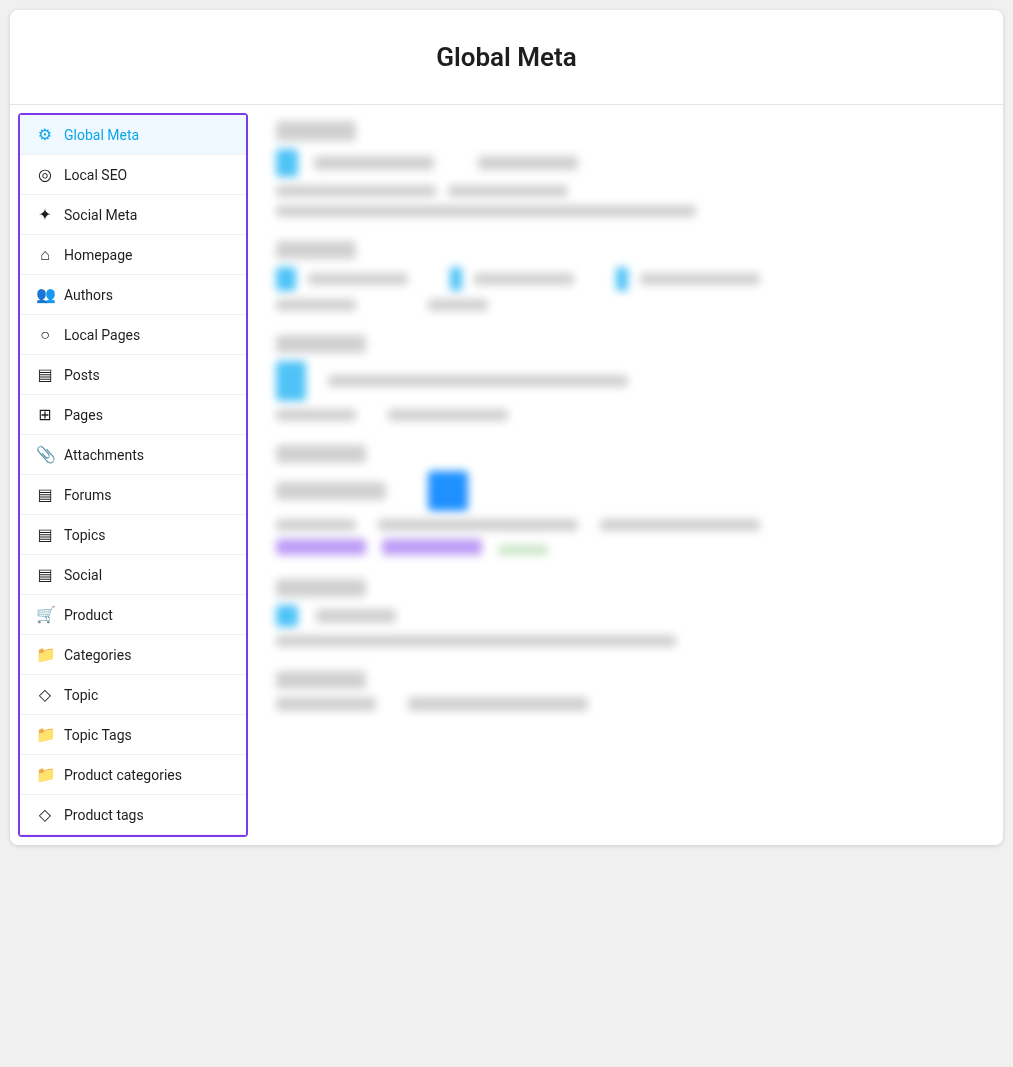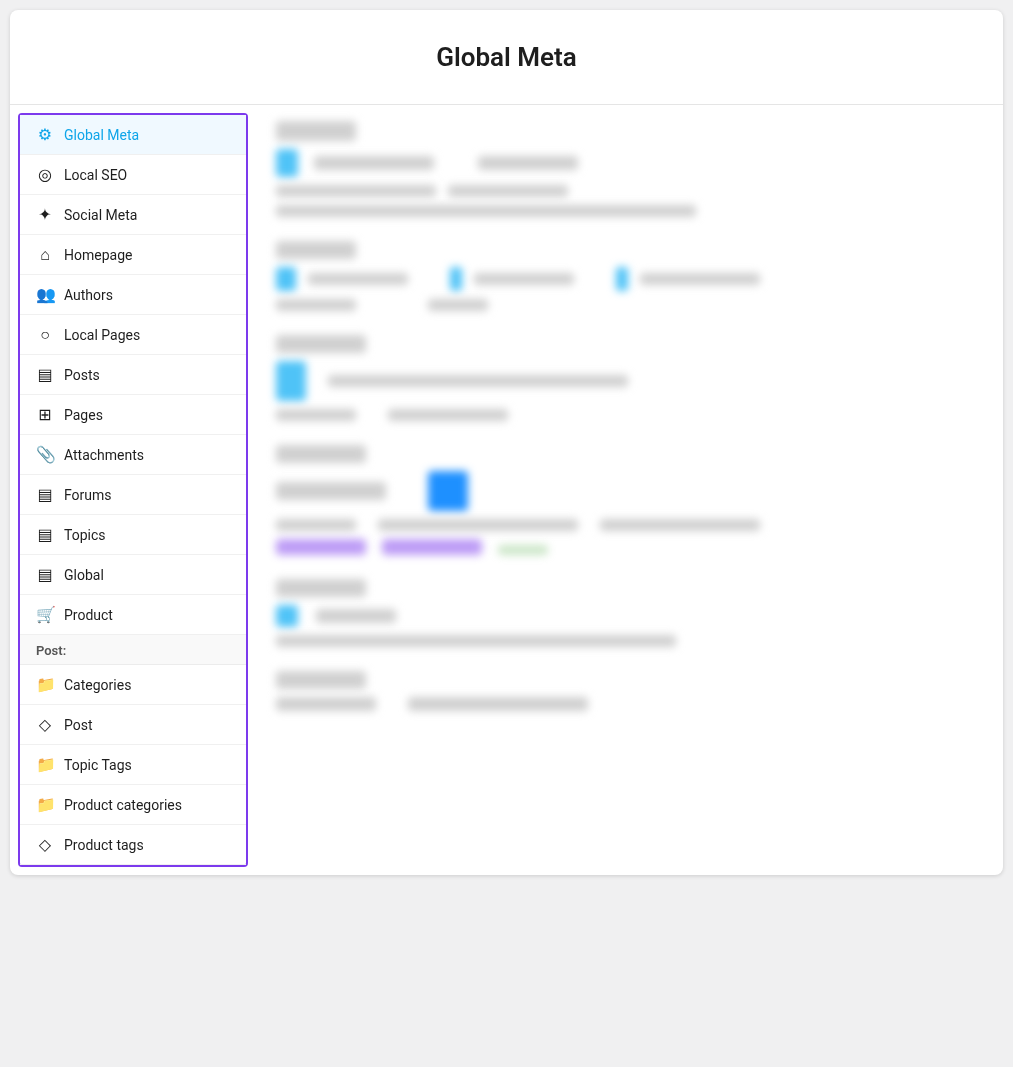--- a/index.html
+++ b/index.html
@@ -167,34 +167,33 @@
         <div class="sidebar-item">
           <span class="icon">▤</span>
           <span>Forums</span>
         </div>
         <div class="sidebar-item">
           <span class="icon">▤</span>
           <span>Topics</span>
         </div>
         <div class="sidebar-item">
           <span class="icon">▤</span>
-          <span>Global</span>
+          <span>Social</span>
         </div>
         <div class="sidebar-item">
           <span class="icon">🛒</span>
           <span>Product</span>
         </div>
-        <div class="sidebar-section-header">Post:</div>
         <div class="sidebar-item">
           <span class="icon">📁</span>
           <span>Categories</span>
         </div>
         <div class="sidebar-item">
           <span class="icon">◇</span>
-          <span>Post</span>
+          <span>Topic</span>
         </div>
         <div class="sidebar-item">
           <span class="icon">📁</span>
           <span>Topic Tags</span>
         </div>
         <div class="sidebar-item">
           <span class="icon">📁</span>
           <span>Product categories</span>
         </div>
         <div class="sidebar-item">

